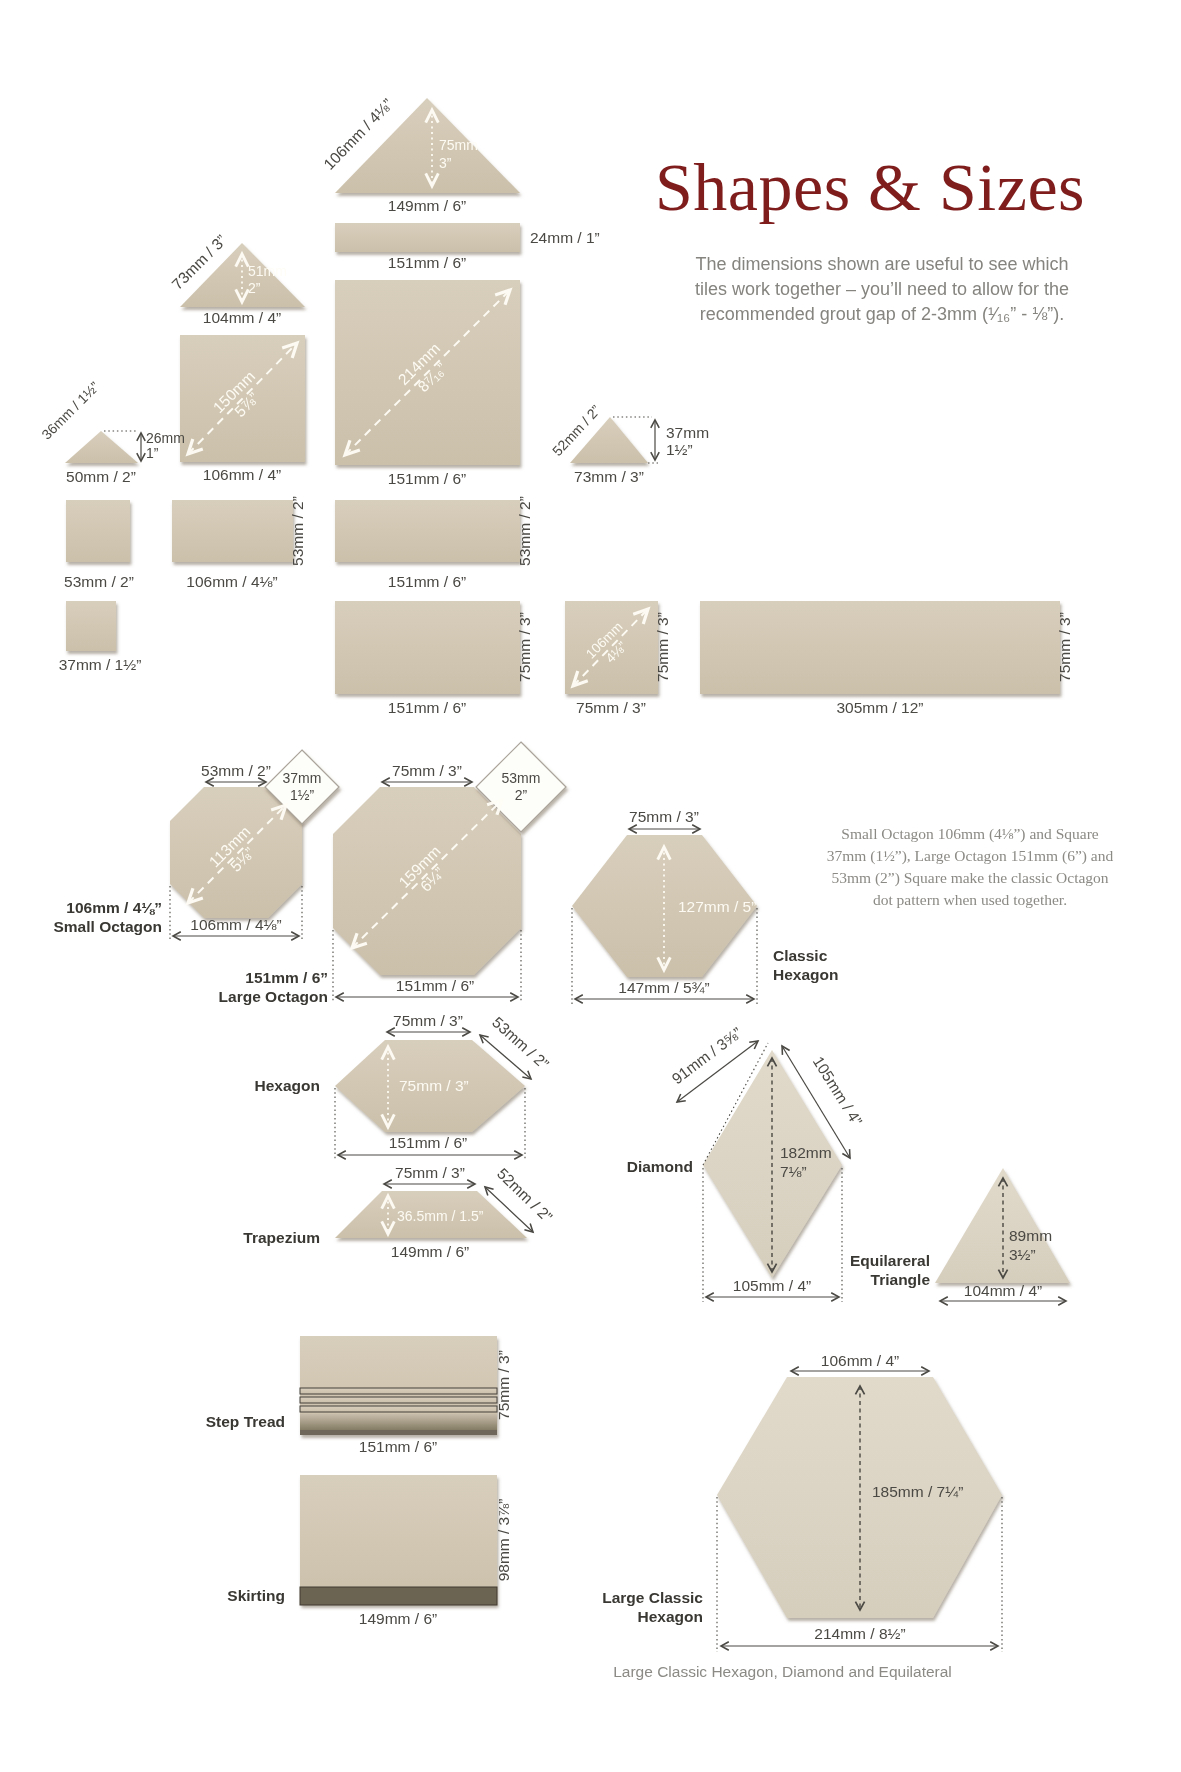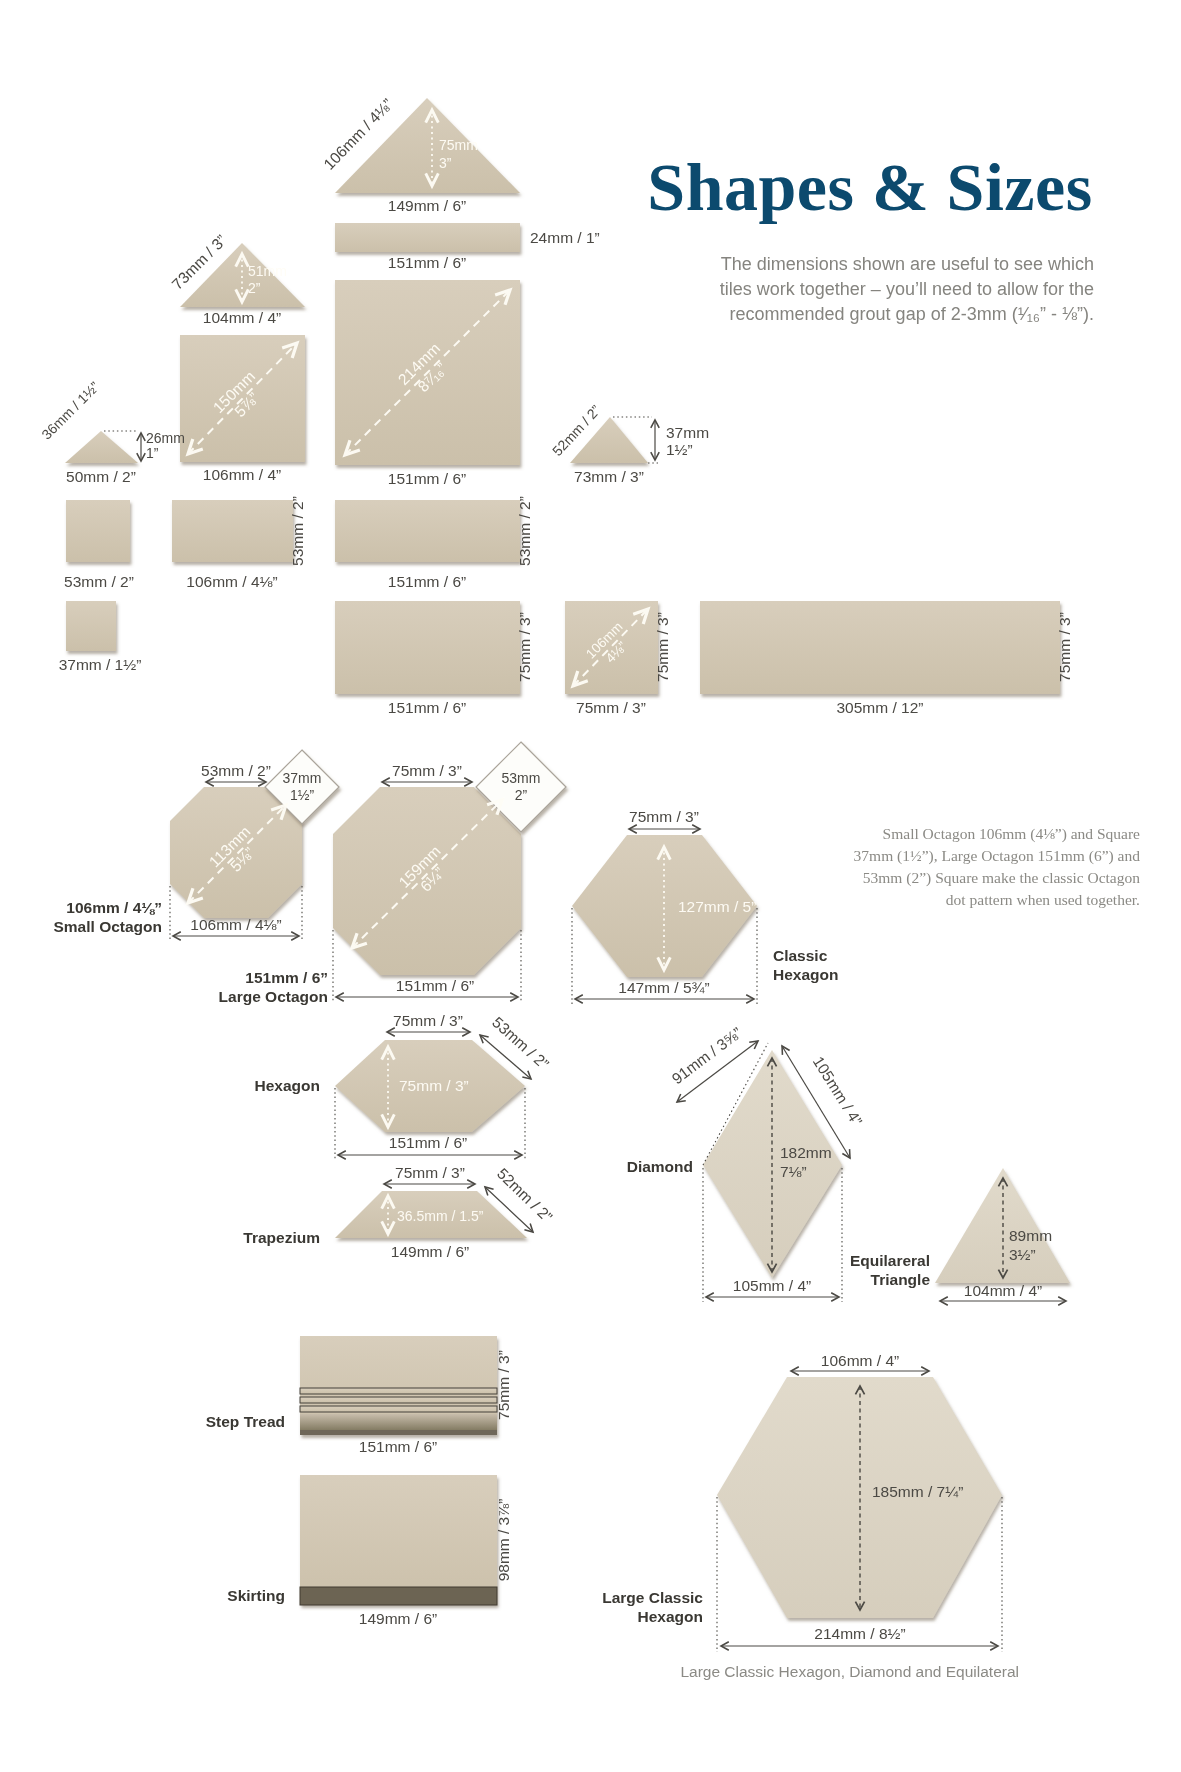--- a/index.html
+++ b/index.html
@@ -1,26 +1,26 @@
 <!DOCTYPE html>
 <html><head>
 <meta charset="utf-8">
 <style>
   html,body{margin:0;padding:0;background:#fff;}
   body{position:relative;width:1181px;height:1772px;font-family:"Liberation Sans",sans-serif;overflow:hidden;}
   .abs{position:absolute;}
   #page-title{left:580px;top:148px;width:580px;text-align:center;
-    font-family:"Liberation Serif",serif;font-size:68px;font-weight:700;color:#0c4a6e;letter-spacing:.5px;}
+    font-family:"Liberation Serif",serif;font-size:68px;font-weight:400;color:#7f1d1d;letter-spacing:.5px;}
   #page-subtitle{left:670px;top:252px;width:424px;text-align:center;
     font-size:18px;line-height:25px;color:#85847f;}
   #octagon-note{left:800px;top:823px;width:340px;text-align:center;
     font-size:15.5px;line-height:22px;color:#8b8a85;font-family:Liberation Serif, serif;}
-  #footer-note{left:574px;top:1659px;width:445px;text-align:center;
+  #footer-note{left:560px;top:1659px;width:445px;text-align:center;
     font-size:15.5px;line-height:26px;color:#8b8a85;}
-  .note-line{display:block;text-align:right;}
+  .note-line{display:block;}
   svg{position:absolute;left:0;top:0;}
   svg text{font-family:"Liberation Sans",sans-serif;font-size:15.5px;fill:#4b4944;}
   .tb{font-weight:bold;fill:#3a3833;}
   .tw{fill:#fffdf6;opacity:.96;}
   .ts{font-size:13.5px;}
   .t14{font-size:14px;}
   .la{stroke:#4b4944;stroke-width:1.2;fill:none;}
   .ld{stroke:#4b4944;stroke-width:1.1;stroke-dasharray:1.5 2.8;fill:none;}
   .lsd{stroke:#3f3d38;stroke-width:1.3;stroke-dasharray:4 3.5;fill:none;}
   .lw{stroke:#fffdf6;stroke-width:2;stroke-dasharray:8 6;fill:none;opacity:.95;}

